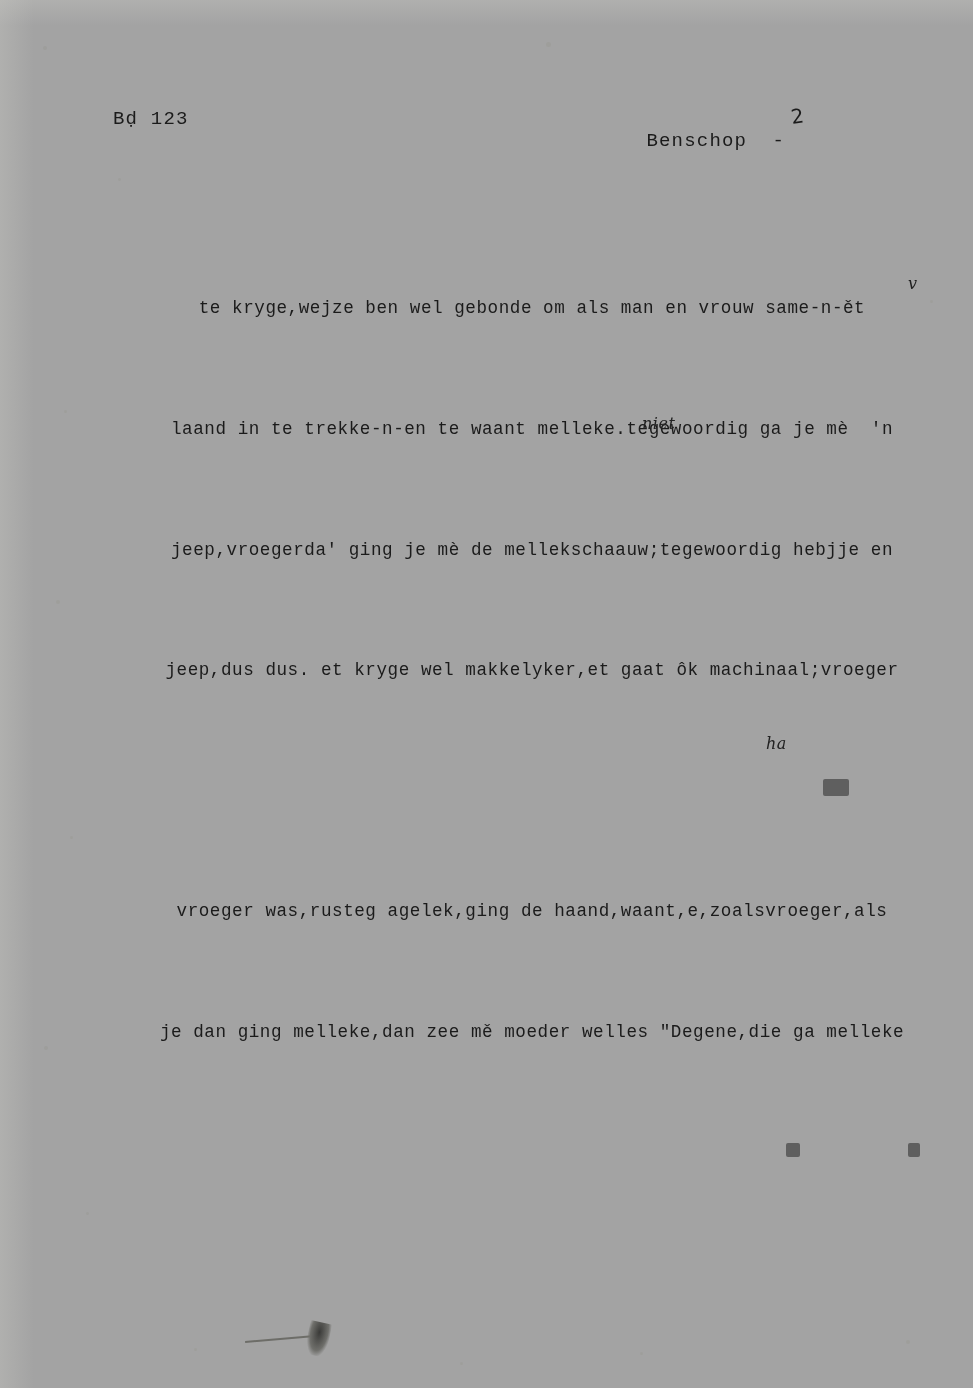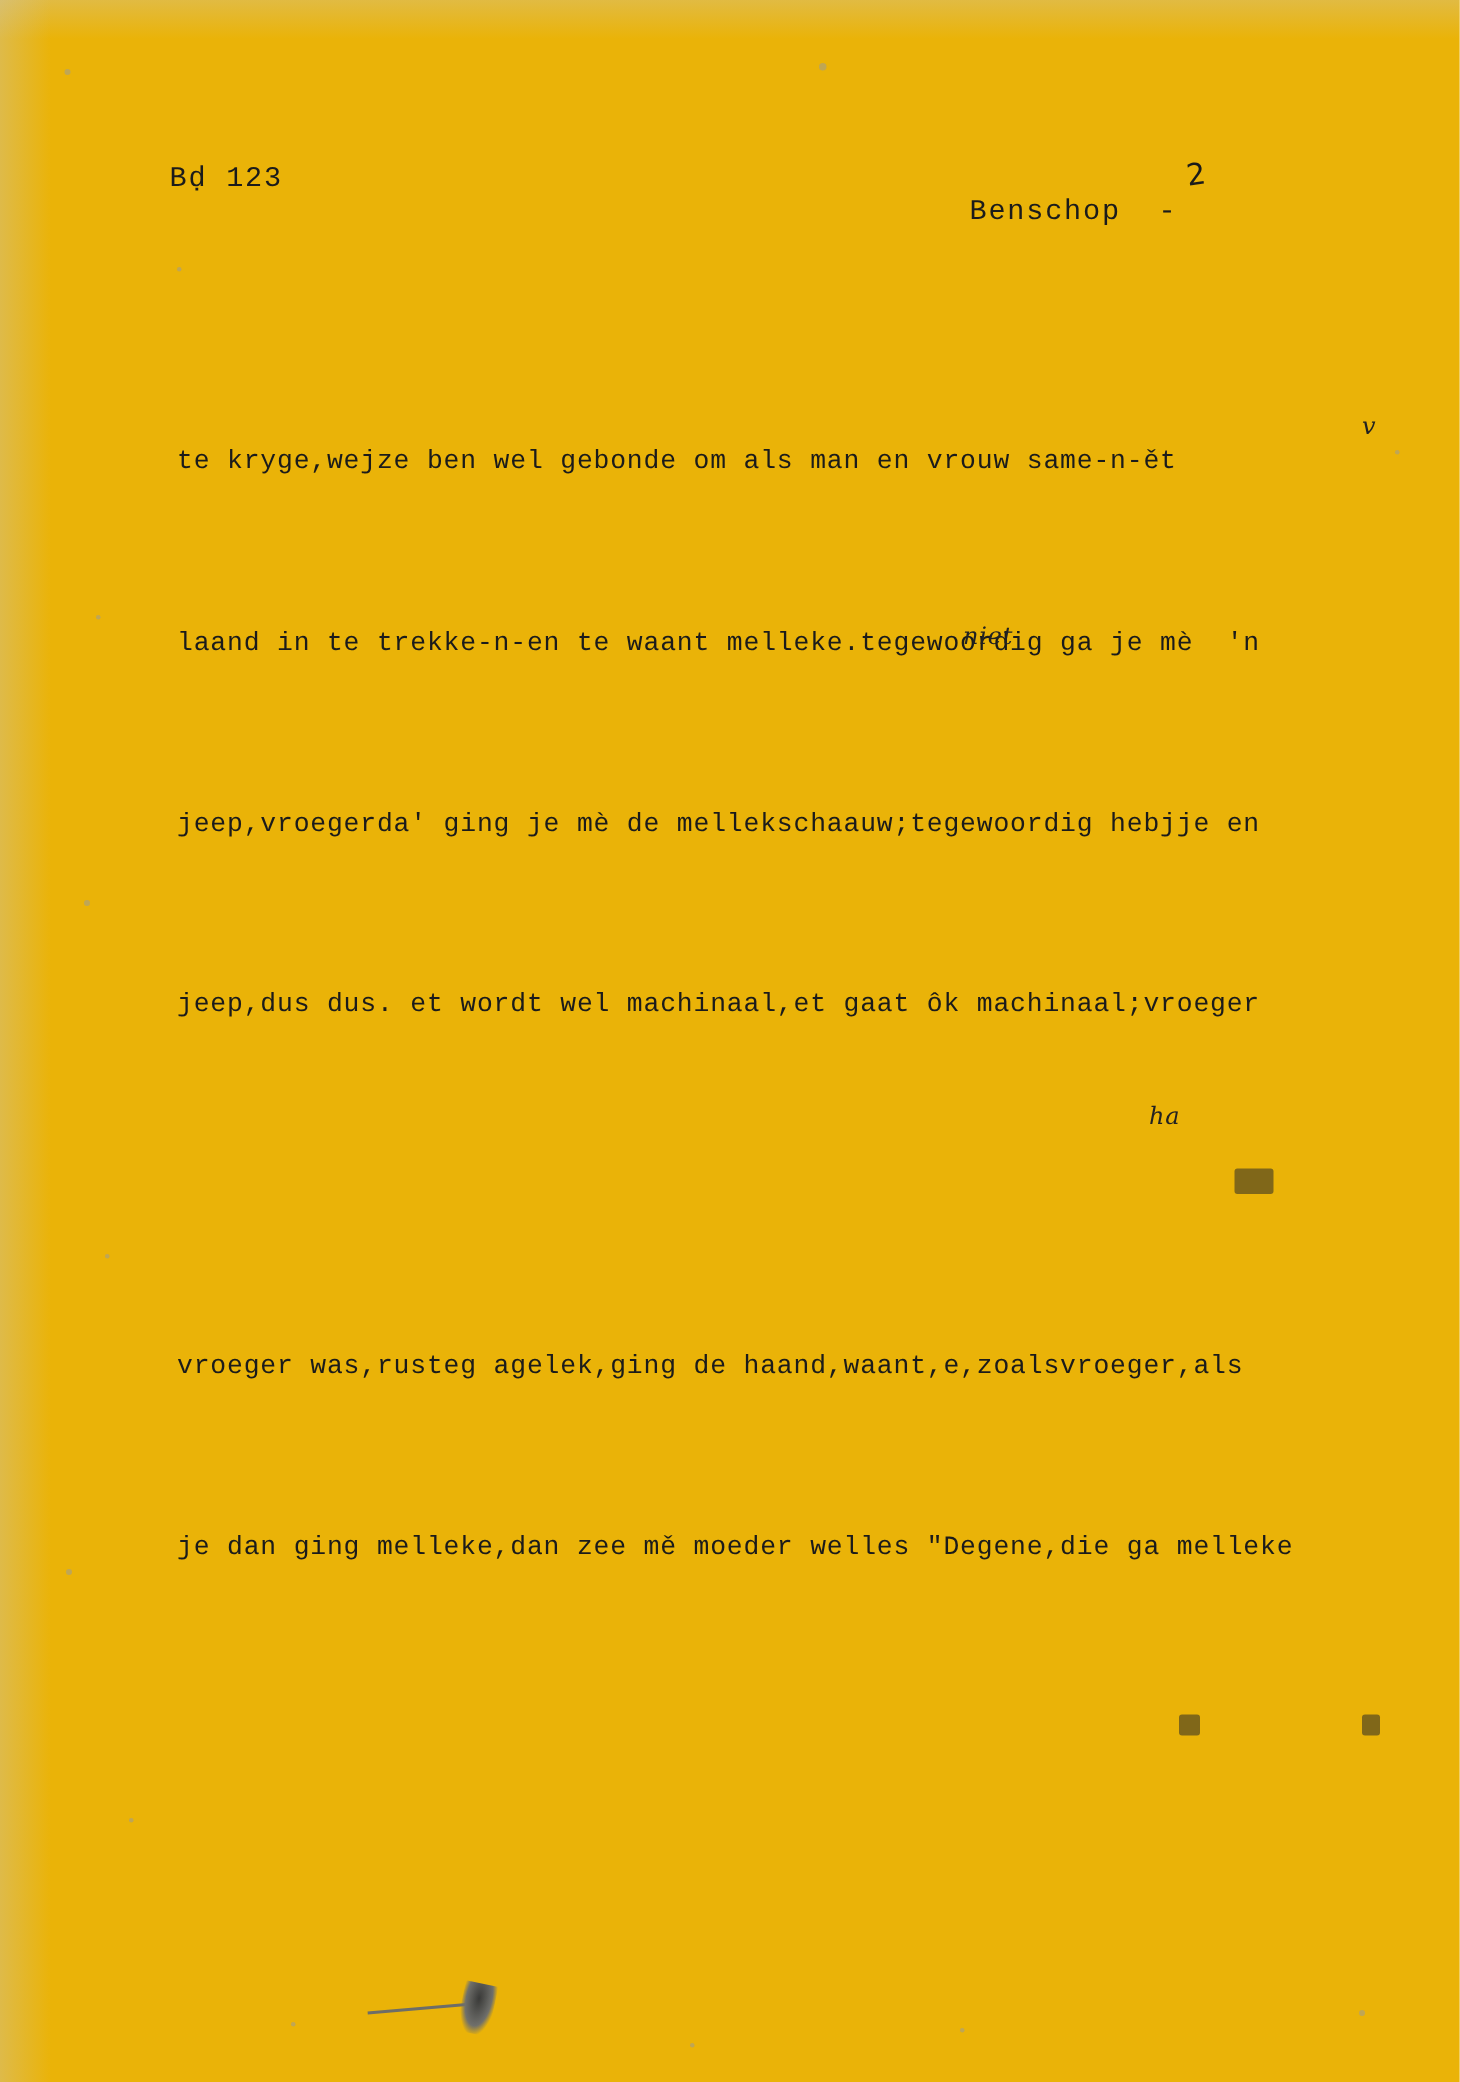--- a/index.html
+++ b/index.html
@@ -12,21 +12,22 @@
     background: #ffffff;
     font-family: "Liberation Mono", "DejaVu Sans Mono", monospace;
     color: #1b1b1b;
     position: relative;
     overflow: hidden;
   }
   
   .page {
     position: absolute;
     inset: 0;
-    background: #eab308;
+    background: #a3a3a3;
+    text-align: center;
   }
   .speckles {
     position: absolute;
     inset: 0;
     pointer-events: none;
     opacity: 0.55;
   }
   .speck {
     position: absolute;
     background: #9a9a96;
@@ -158,21 +159,21 @@
     <span class="folio-right">
       <span>Benschop  -</span>
       <span class="pagemark">2</span>
     </span>
   </div>
 
   <div class="body-text">
     <div class="line">te kryge,wejze ben wel gebonde om als man en vrouw same-n-ět</div>
     <div class="line">laand in te trekke-n-en te waant melleke.tegewoordig ga je mè  'n</div>
     <div class="line">jeep,vroegerda' ging je mè de mellekschaauw;tegewoordig hebjje en</div>
-    <div class="line">jeep,dus dus. et wordt wel machinaal,et gaat ôk machinaal;vroeger</div>
+    <div class="line">jeep,dus dus. et kryge wel makkelyker,et gaat ôk machinaal;vroeger</div>
     <div class="line">
       <span class="smudge" style="position:absolute; left:705px; top:8px; width:26px; height:17px;"></span>
     </div>
     <div class="line">vroeger was,rusteg agelek,ging de haand,waant,e,zoalsvroeger,als</div>
     <div class="line">je dan ging melleke,dan zee mě moeder welles "Degene,die ga melleke</div>
     <div class="line">
       
       <span class="smudge" style="position:absolute; left:668px; top:10px; width:14px; height:14px;"></span>
       <span class="smudge" style="position:absolute; left:790px; top:10px; width:12px; height:14px;"></span>
     </div>

